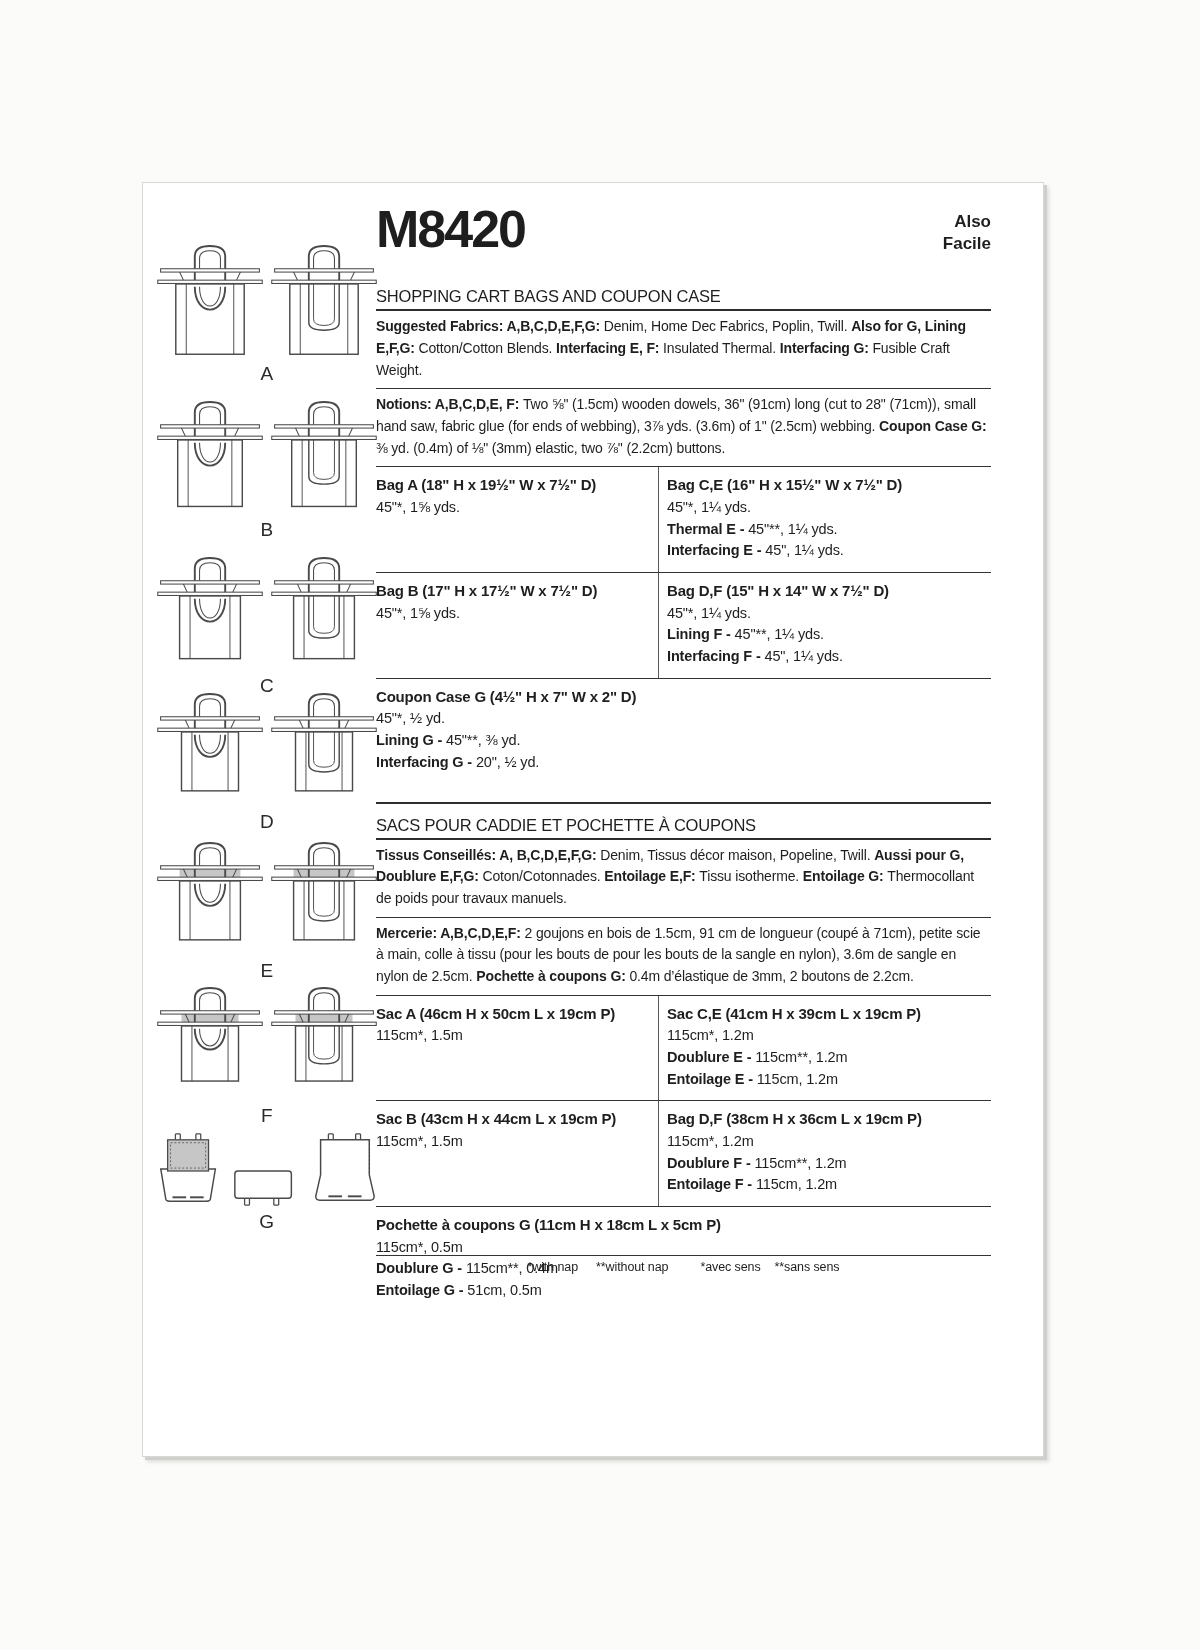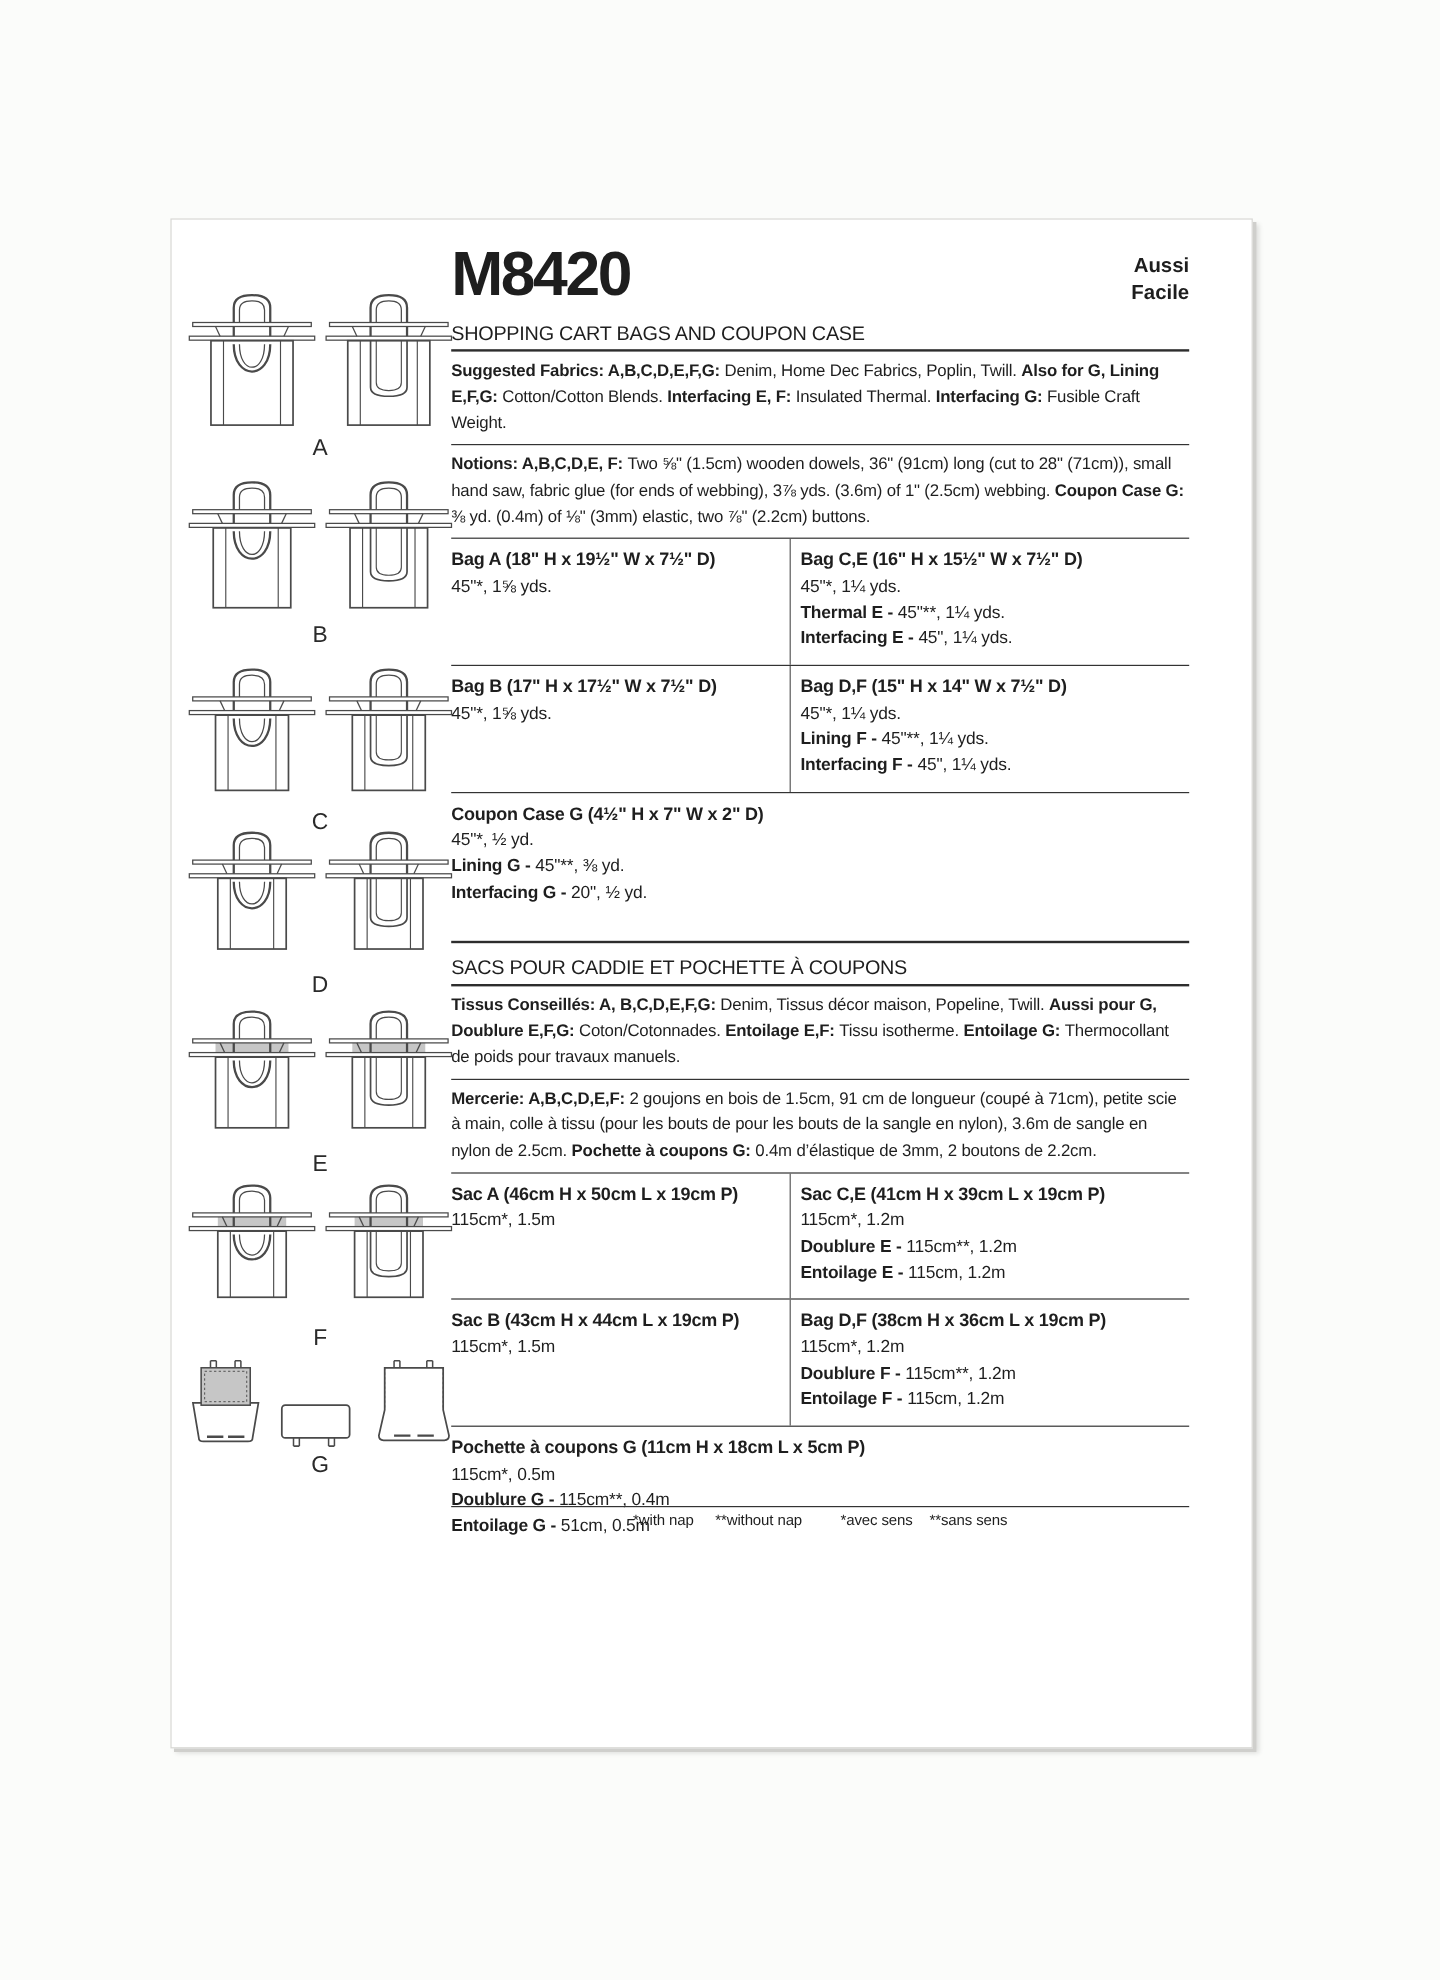--- a/index.html
+++ b/index.html
@@ -14,21 +14,21 @@
     position:absolute;left:142px;top:182px;width:900px;height:1273px;
     background:#ffffff;border:1px solid #d7d7d4;
     box-shadow:3px 3px 0 #cfcfcc, 5px 5px 4px rgba(0,0,0,.12);
   }
   
   .illus{position:absolute;left:10px;width:228px;text-align:center;}
   .illus-art svg{display:block;margin:0 auto;}
   .illus-label{font-size:19px;color:#2a2a2a;margin-top:0;letter-spacing:.5px;}
   
   .content{position:absolute;left:233px;top:20px;width:615px;}
-  .titlebar{display:flex;justify-content:space-between;align-items:flex-start;margin-bottom:14px;}
+  .titlebar{display:flex;justify-content:space-between;align-items:flex-start;margin-bottom:32px;}
   .pattern-number{font-size:52px;font-weight:700;letter-spacing:-2px;line-height:1;}
   .difficulty{text-align:right;font-weight:700;font-size:17px;line-height:1.3;padding-top:8px;}
   .sec-heading{
     font-weight:400;font-size:16.5px;letter-spacing:-.2px;
     padding-bottom:3px;border-bottom:2px solid #2d2d2d;
   }
   .fr-heading{border-top:2px solid #2d2d2d;padding-top:12px;margin-top:18px;}
   .para{
     font-size:14px;line-height:1.55;letter-spacing:-.15px;
     padding:5px 0 7px;border-bottom:1.5px solid #333;
@@ -278,21 +278,21 @@
         </svg>
       </div>
     <div class="illus-label">G</div>
   </div>
 
   <div class="content">
 
     <div class="titlebar">
       <div class="pattern-number">M8420</div>
       <div class="difficulty">
-        <div>Aussi</div>
+        <div>Also</div>
         <div>Facile</div>
       </div>
     </div>
 
     <div class="sec-heading">SHOPPING CART BAGS AND COUPON CASE</div>
     <div class="para"><span class="b">Suggested Fabrics: A,B,C,D,E,F,G: </span><span>Denim, Home Dec Fabrics, Poplin, Twill. </span><span class="b">Also for G, Lining E,F,G: </span><span>Cotton/Cotton Blends. </span><span class="b">Interfacing E, F: </span><span>Insulated Thermal. </span><span class="b">Interfacing G: </span><span>Fusible Craft Weight.</span></div>
     <div class="para"><span class="b">Notions: A,B,C,D,E, F: </span><span>Two ⅝" (1.5cm) wooden dowels, 36" (91cm) long (cut to 28" (71cm)), small hand saw, fabric glue (for ends of webbing), 3⅞ yds. (3.6m) of 1" (2.5cm) webbing. </span><span class="b">Coupon Case G: </span><span>⅜ yd. (0.4m) of ⅛" (3mm) elastic, two ⅞" (2.2cm) buttons.</span></div>
 
     <div class="cols">
       <div class="col left">

